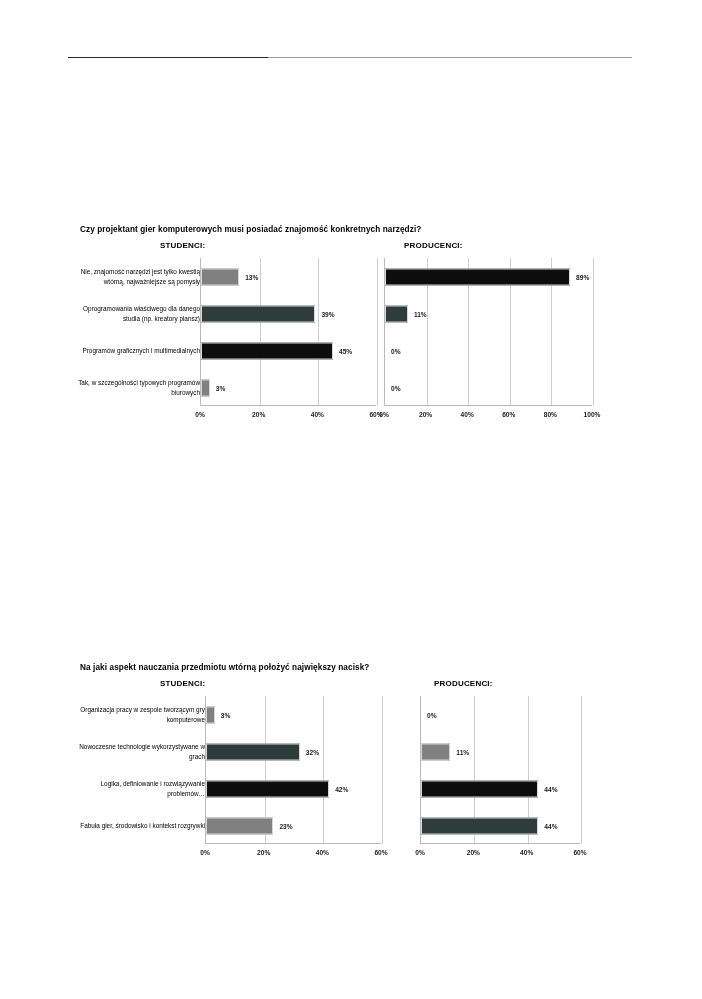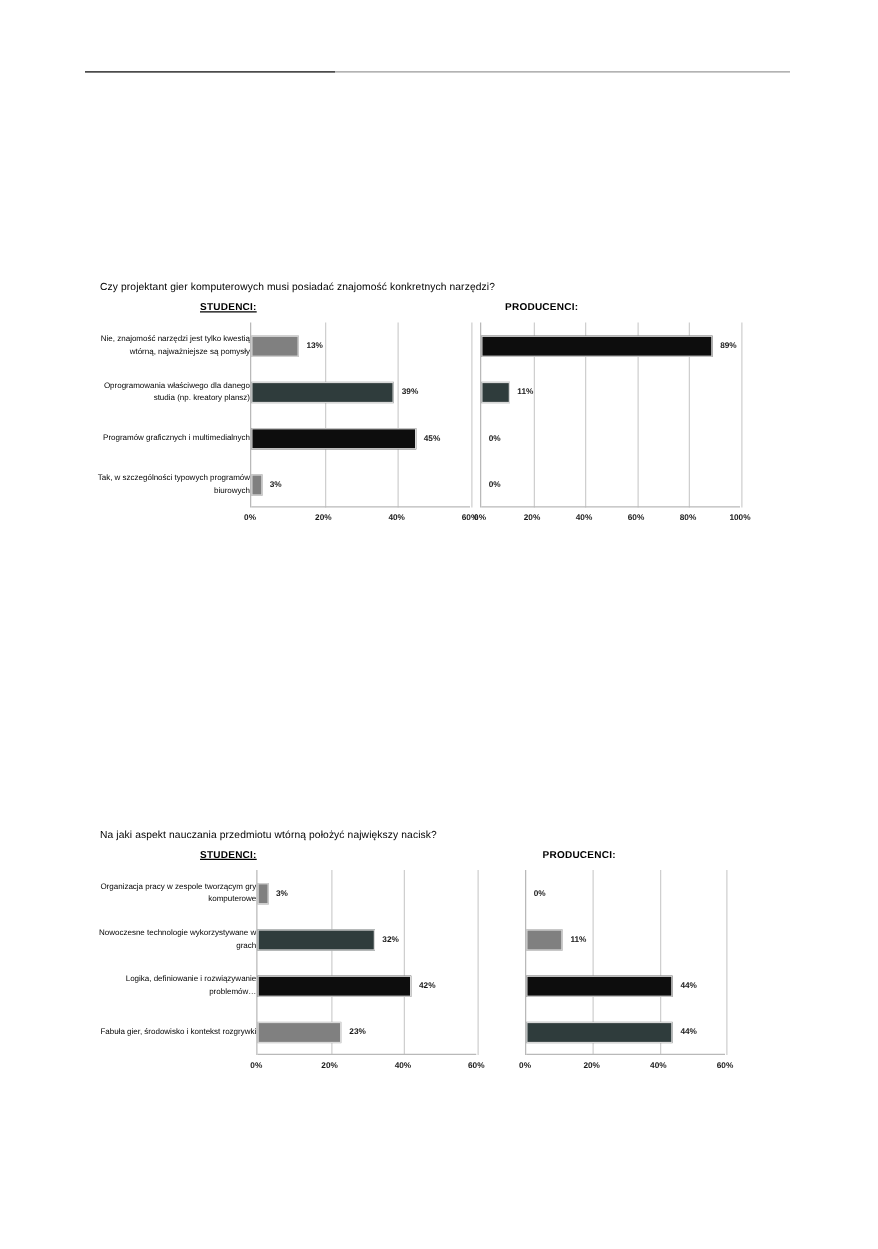--- a/index.html
+++ b/index.html
@@ -41,42 +41,42 @@
     width: 702px;
   }
   #section-1 { top: 225px; }
   #section-2 { top: 663px; }
 
   .section-title {
     position: absolute;
     left: 80px;
     top: 0;
     font-size: 8.2px;
-    font-weight: normal;
+    font-weight: bold;
     letter-spacing: 0.1px;
     white-space: nowrap;
   }
 
   .panel {
     position: absolute;
     top: 16px;
   }
   .panel-students { left: 60px; }
   .panel-producers-1 { left: 384px; }
   .panel-producers-2 { left: 420px; }
 
   .panel-heading {
     position: absolute;
     top: 0;
     font-size: 8px;
     font-weight: bold;
     letter-spacing: 0.2px;
     white-space: nowrap;
   }
-  .panel-students .panel-heading { left: 100px; text-decoration: underline; }
+  .panel-students .panel-heading { left: 100px; }
   .panel-producers-1 .panel-heading { left: 20px; }
   .panel-producers-2 .panel-heading { left: 14px; }
 
   
   .chart {
     position: absolute;
     top: 17px;
     left: 0;
   }
   .cat-labels {

